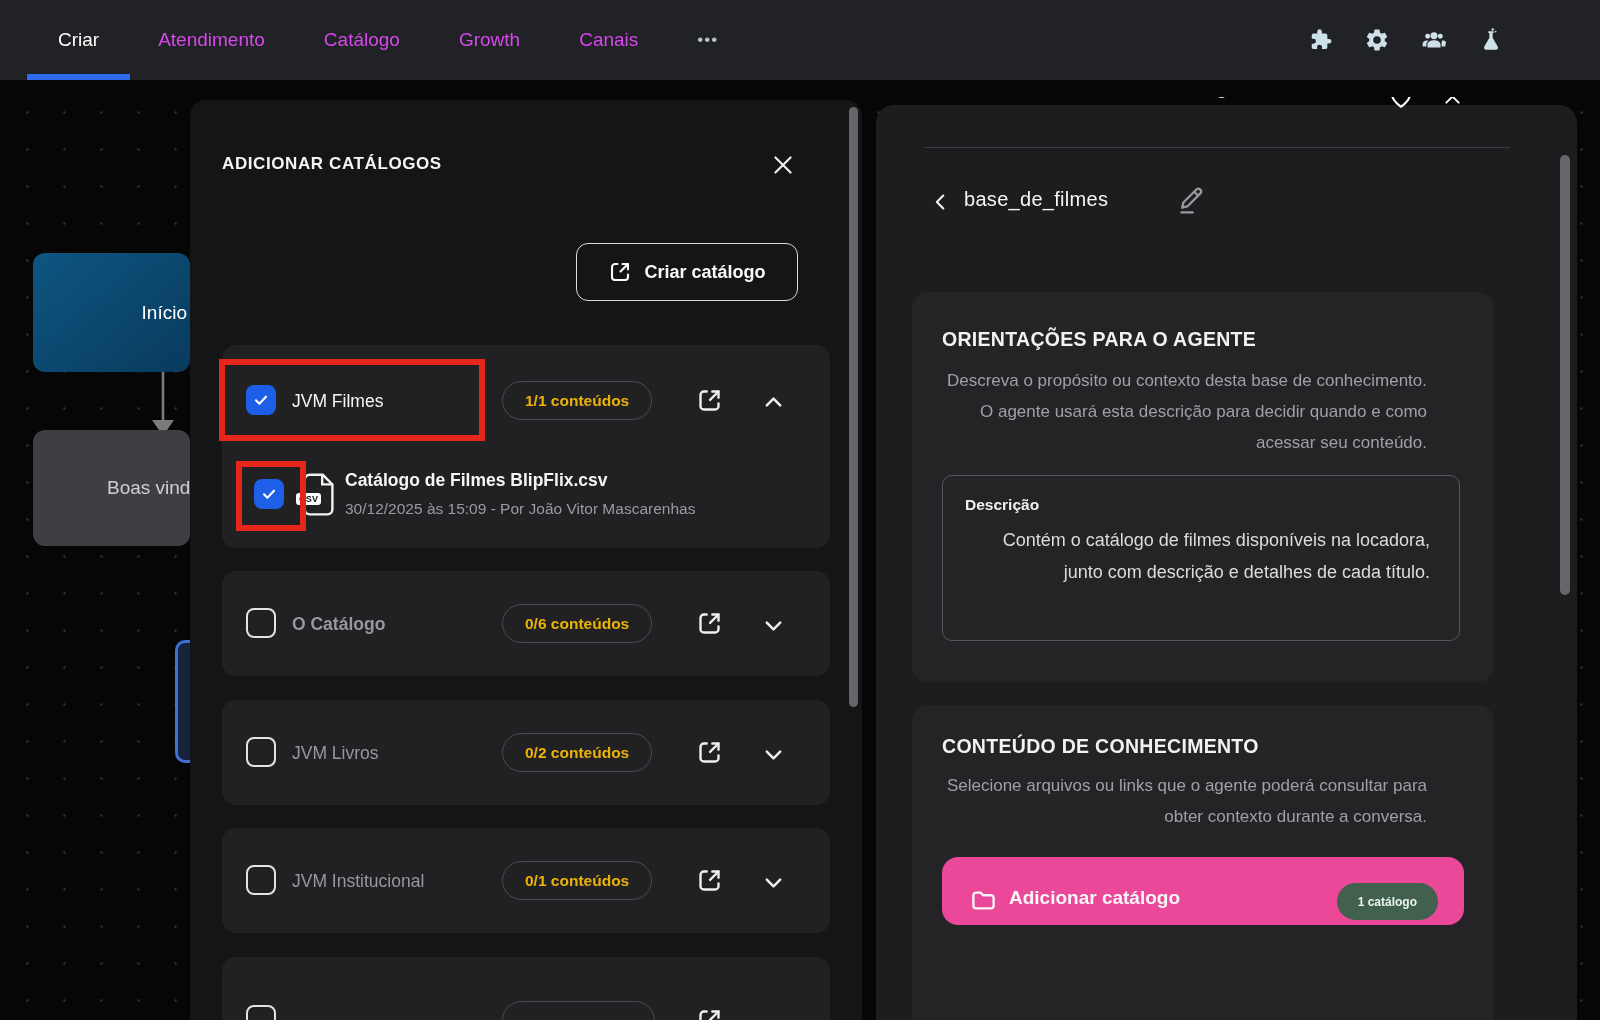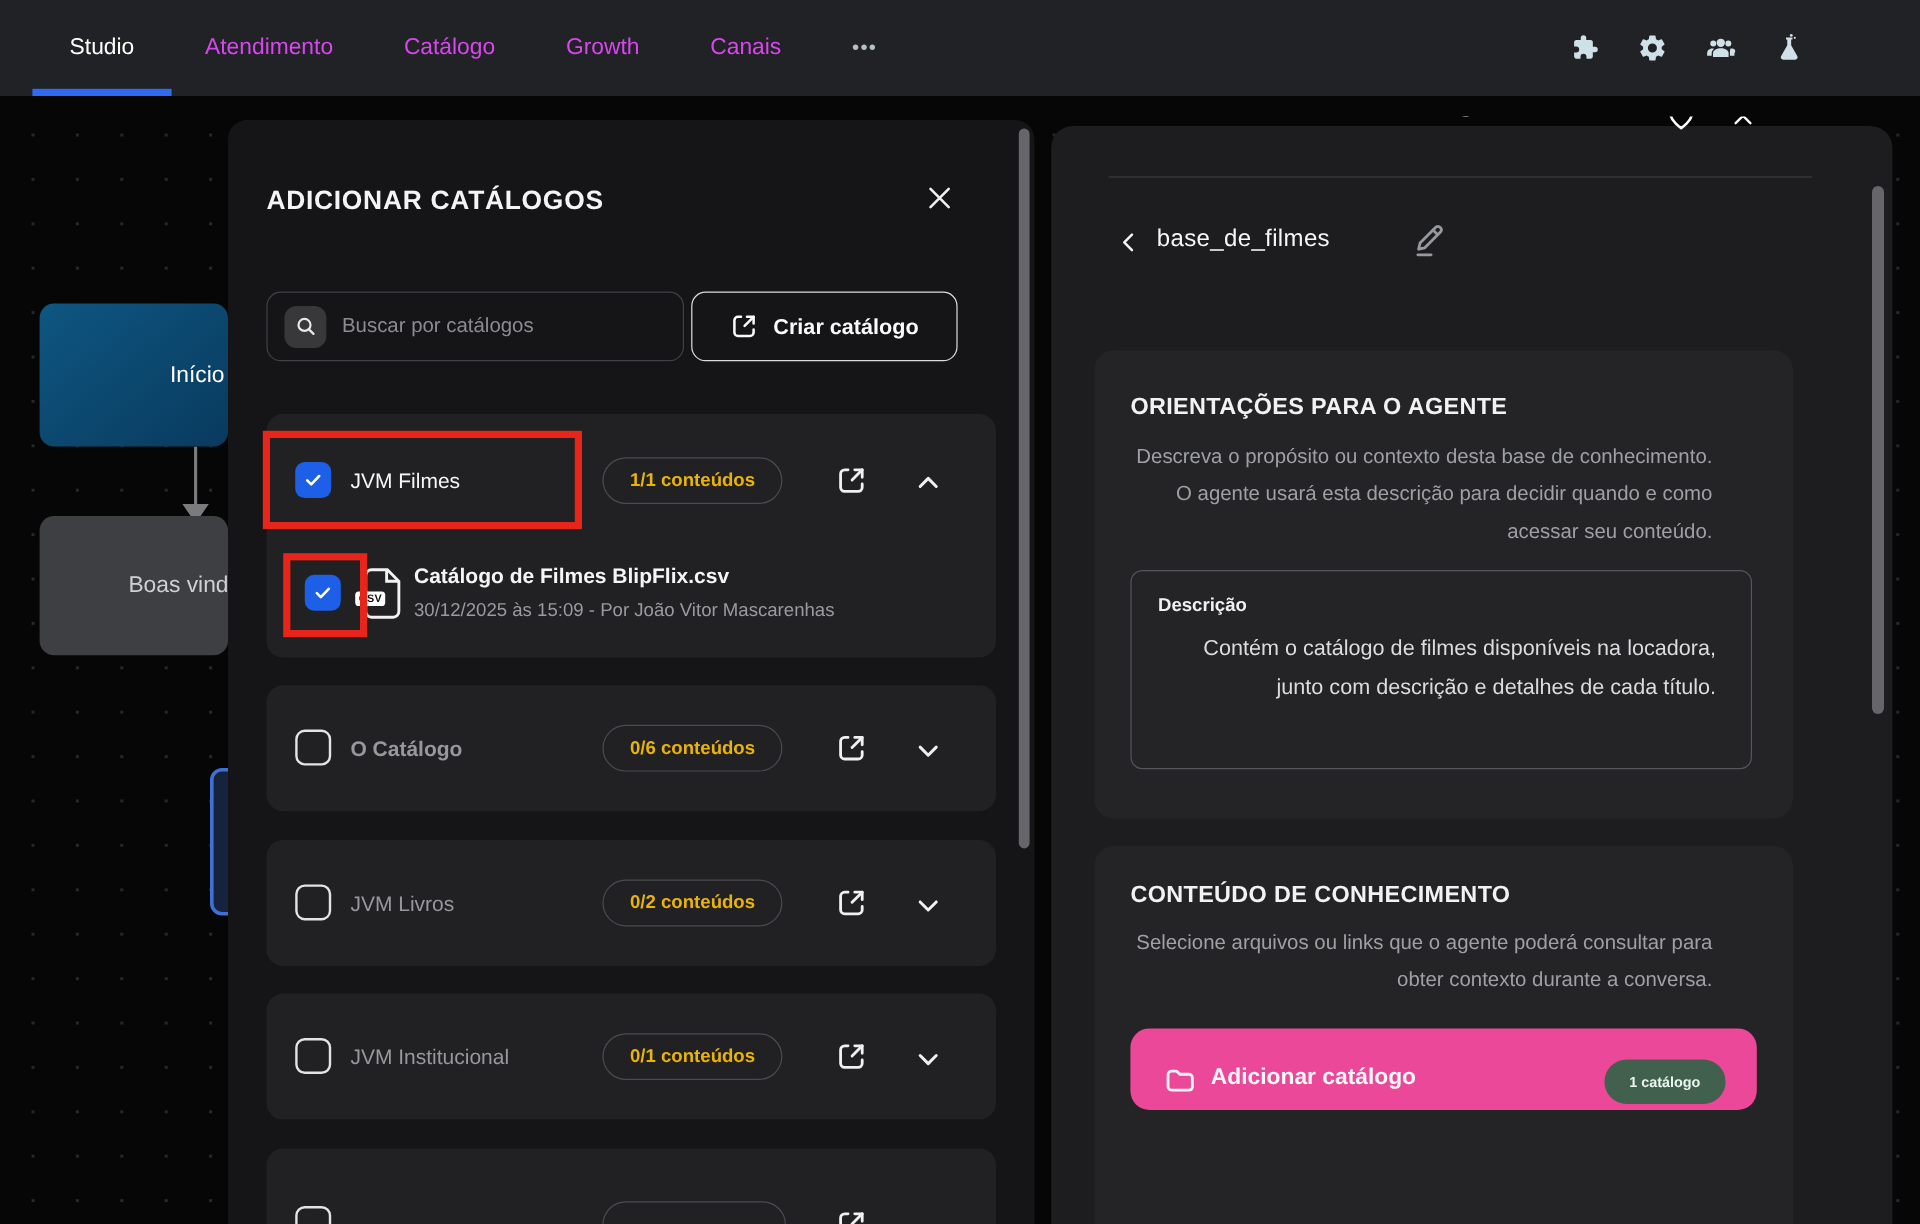--- a/index.html
+++ b/index.html
@@ -28,21 +28,21 @@
   .flow-arrow { position:absolute; left:150px; top:372px; z-index:2; }
   .block-boas { position:absolute; left:33px; top:430px; width:157px; height:116px; border-radius:12px;
     background:#3e3f42; display:flex; align-items:center; padding-left:74px; overflow:hidden; white-space:nowrap;
     color:#cfd0d3; font-size:19px; z-index:2; }
   .block-selected { position:absolute; left:175px; top:640px; width:40px; height:123px; border-radius:10px;
     border:3px solid #3f70d6; background:#17233d; z-index:2; }
 
   
   .modal { position:absolute; left:190px; top:100px; width:672px; height:920px; background:#151517;
     border-radius:16px 16px 0 0; z-index:5; }
-  .modal-title { position:absolute; left:32px; top:54px; font-size:22px; font-weight:bold; letter-spacing:.6px; color:#f4f4f5; }
+  .modal-title { position:absolute; left:32px; top:54px; font-size:17px; font-weight:bold; letter-spacing:.6px; color:#f4f4f5; }
   .modal-close { position:absolute; right:66px; top:52px; width:26px; height:26px; color:#efefef; cursor:pointer; }
   .search-box { position:absolute; left:32px; top:143px; width:348px; height:58px; border:1px solid #404045;
     border-radius:12px; display:flex; align-items:center; padding:0 14px; gap:13px; }
   .search-chip { width:35px; height:35px; border-radius:10px; background:#38383b; display:flex; align-items:center;
     justify-content:center; color:#e8e8e8; flex:none; }
   .search-box input { background:transparent; border:none; outline:none; color:#e8e8e8; font-size:17px; width:100%;
     font-family:"Liberation Sans", sans-serif; }
   .search-box input::placeholder { color:#8b8c90; }
   .create-btn { position:absolute; left:386px; top:143px; width:222px; height:58px; border:1.5px solid #dcdcde;
     border-radius:12px; display:flex; align-items:center; justify-content:center; gap:12px; color:#fafafa;
@@ -92,21 +92,21 @@
   .panel-scroll { position:absolute; left:1560px; top:155px; width:10px; height:440px; border-radius:5px; background:#66666a; z-index:8; }
 </style>
 </head>
 <body>
 
 <div class="app">
 
   <div class="nav">
     <div class="nav-tabs">
       <div class="tab active">
-          <span>Studio</span>
+          <span>Criar</span>
         </div>
       <div class="tab">
           <span>Atendimento</span>
         </div>
       <div class="tab">
           <span>Catálogo</span>
         </div>
       <div class="tab">
           <span>Growth</span>
         </div>
@@ -161,29 +161,20 @@
   <div class="block-selected"></div>
 
   <div class="modal">
     <div class="modal-title">ADICIONAR CATÁLOGOS</div>
     <span class="modal-close">
       <svg viewBox="0 0 24 24" fill="none" stroke="currentColor" stroke-width="2" stroke-linecap="round">
           <path d="M5 5l14 14M19 5L5 19"></path>
         </svg>
     </span>
 
-    <div class="search-box">
-      <span class="search-chip">
-        <svg width="20" height="20" viewBox="0 0 24 24" fill="none" stroke="currentColor" stroke-width="2.2" stroke-linecap="round">
-            <circle cx="10.5" cy="10.5" r="6"></circle>
-            <line x1="15" y1="15" x2="19.5" y2="19.5"></line>
-          </svg>
-      </span>
-      <input type="text" placeholder="Buscar por catálogos" style="">
-    </div>
     <button class="create-btn">
       <svg viewBox="0 0 24 24" fill="none" stroke="currentColor" stroke-width="2.1" stroke-linecap="round" stroke-linejoin="round">
           <path d="M9.5 4H7a3 3 0 0 0-3 3v10a3 3 0 0 0 3 3h10a3 3 0 0 0 3-3v-2.5"></path>
           <path d="M12.5 11.5 20 4"></path>
           <path d="M14.5 4H20v5.5"></path>
         </svg>
       <span>Criar catálogo</span>
     </button>
 
     <div class="cat-card" style="top:245px; height:203px;">

